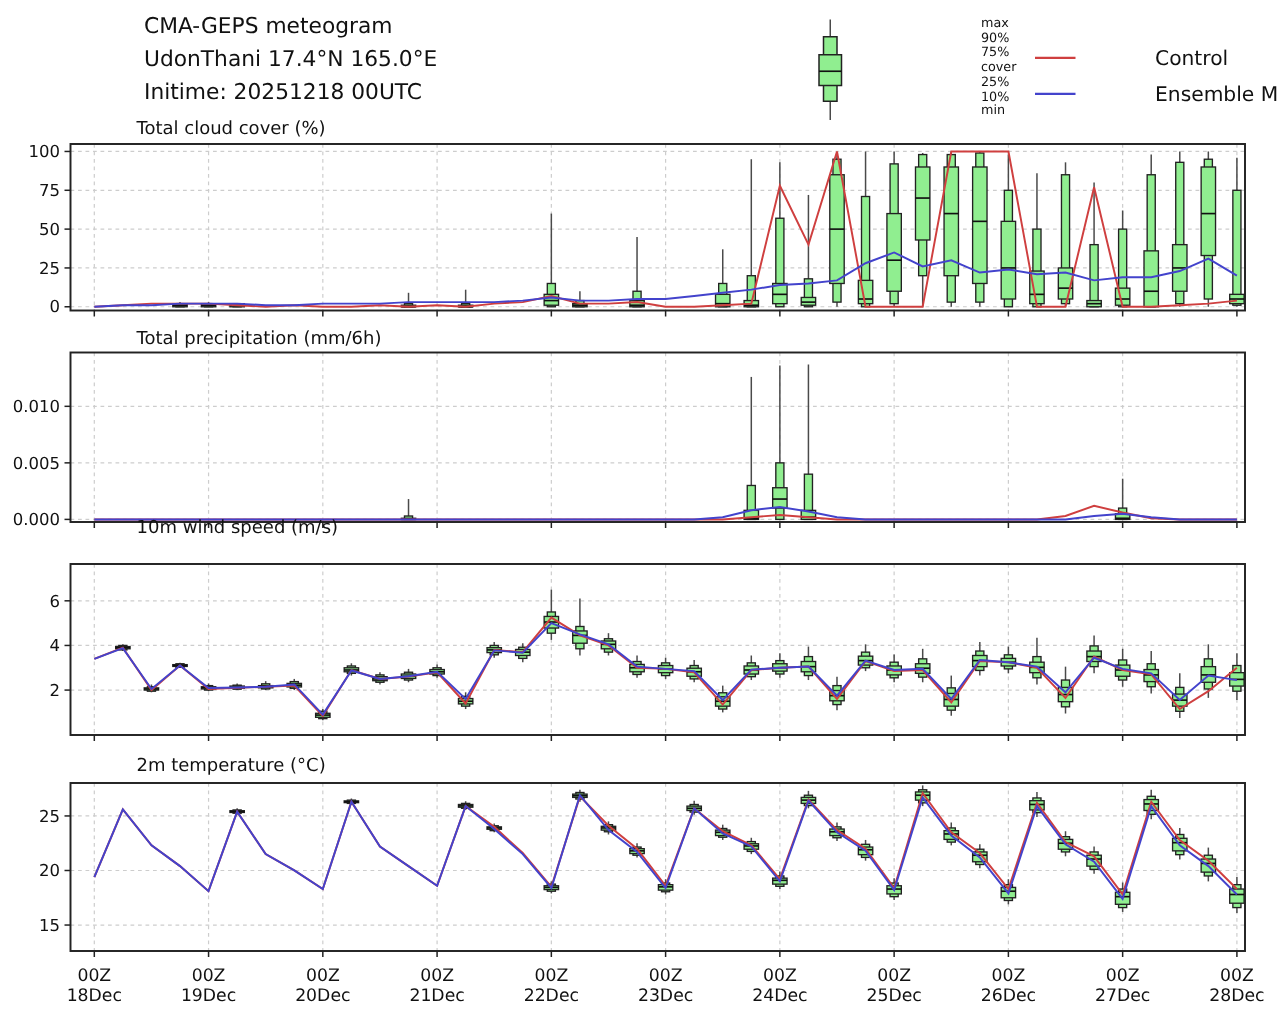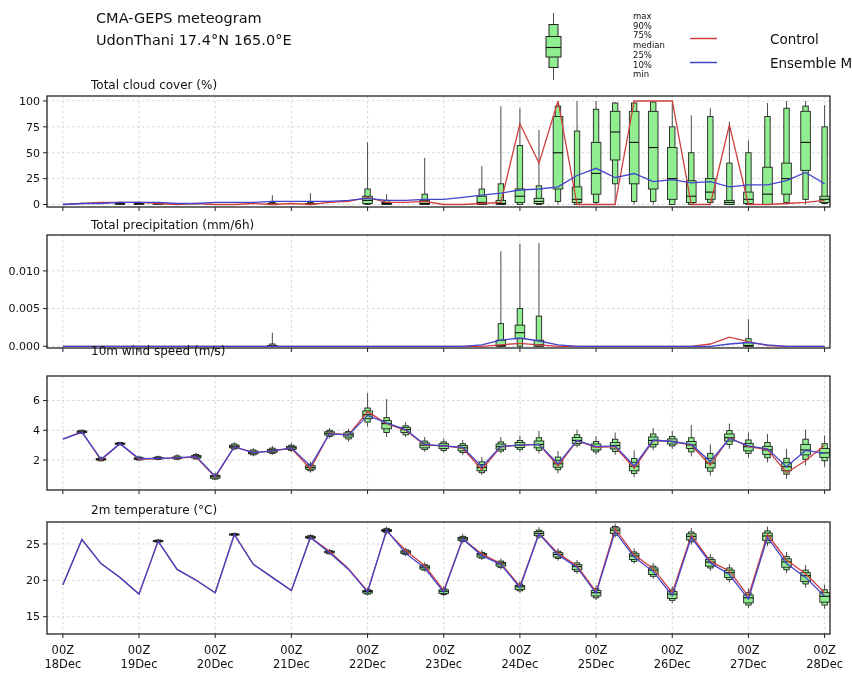--- a/index.html
+++ b/index.html
@@ -5,21 +5,21 @@
   html,body{margin:0;padding:0;background:#ffffff;}
   #figure{
     position:relative;width:852px;height:680px;background:#ffffff;
     font-family:"DejaVu Sans","Liberation Sans",sans-serif;color:#111;
     overflow:hidden;
   }
   #chart-svg{position:absolute;left:0;top:0;}
   .abs{position:absolute;margin-left:44px;}
   .hdr{left:52px;top:7px;font-size:14.5px;line-height:22px;}
   .panel-title{left:47px;font-size:12px;color:#111;white-space:nowrap;}
-  .legend-small{left:570px;font-size:8.5px;line-height:10px;color:#111;padding-left:19px;}
+  .legend-small{left:591px;font-size:8.5px;line-height:10px;color:#111;padding-left:19px;}
   .legend-big{left:726px;font-size:13.5px;color:#111;text-align:right;}
   .txt{white-space:nowrap;}
 </style>
 </head>
 <body>
 
 <div id="figure">
 
   <svg id="chart-svg" width="852" height="680">
       <g>
@@ -810,26 +810,27 @@
         <rect x="546" y="36.5" width="15" height="20.5" fill="#90ee90" stroke="#222222" stroke-width="1"></rect>
         <line x1="546" y1="47.5" x2="561" y2="47.5" stroke="#111111" stroke-width="1.1"></line>
       </g>
       <line x1="690" y1="38.5" x2="717" y2="38.5" stroke="#cf3f3f" stroke-width="1.5"></line>
       <line x1="690" y1="62.5" x2="717" y2="62.5" stroke="#4343cc" stroke-width="1.5"></line>
     </svg>
 
   <div class="abs hdr">
     <div class="txt">CMA-GEPS meteogram</div>
     <div class="txt">UdonThani 17.4°N 165.0°E</div>
+    <div class="txt">Initime: 20251218 00UTC</div>
   </div>
 
   <div class="abs legend-small txt" style="top:11px">max</div>
   <div class="abs legend-small txt" style="top:20.7px">90%</div>
   <div class="abs legend-small txt" style="top:30.4px">75%</div>
-  <div class="abs legend-small txt" style="top:40.1px">median</div>
+  <div class="abs legend-small txt" style="top:40.1px">cover</div>
   <div class="abs legend-small txt" style="top:49.8px">25%</div>
   <div class="abs legend-small txt" style="top:59.5px">10%</div>
   <div class="abs legend-small txt" style="top:69.2px">min</div>
 
   <div class="abs legend-big txt" style="top:31px">Control</div>
   <div class="abs legend-big txt" style="top:55px">Ensemble Mean</div>
 
   <div class="abs panel-title" style="top:78px">Total cloud cover (%)</div>
   <div class="abs panel-title" style="top:218px">Total precipitation (mm/6h)</div>
   <div class="abs panel-title" style="top:344px">10m wind speed (m/s)</div>

